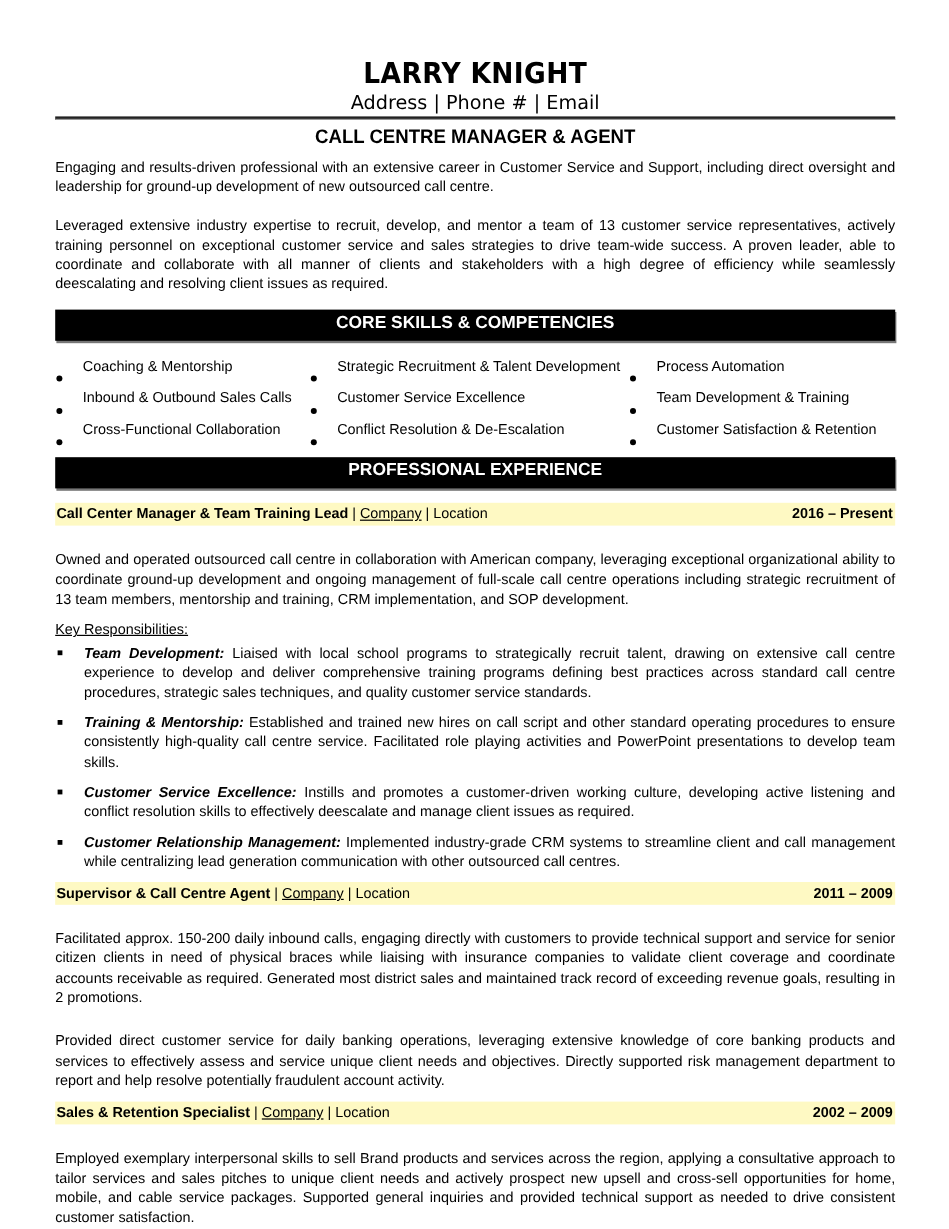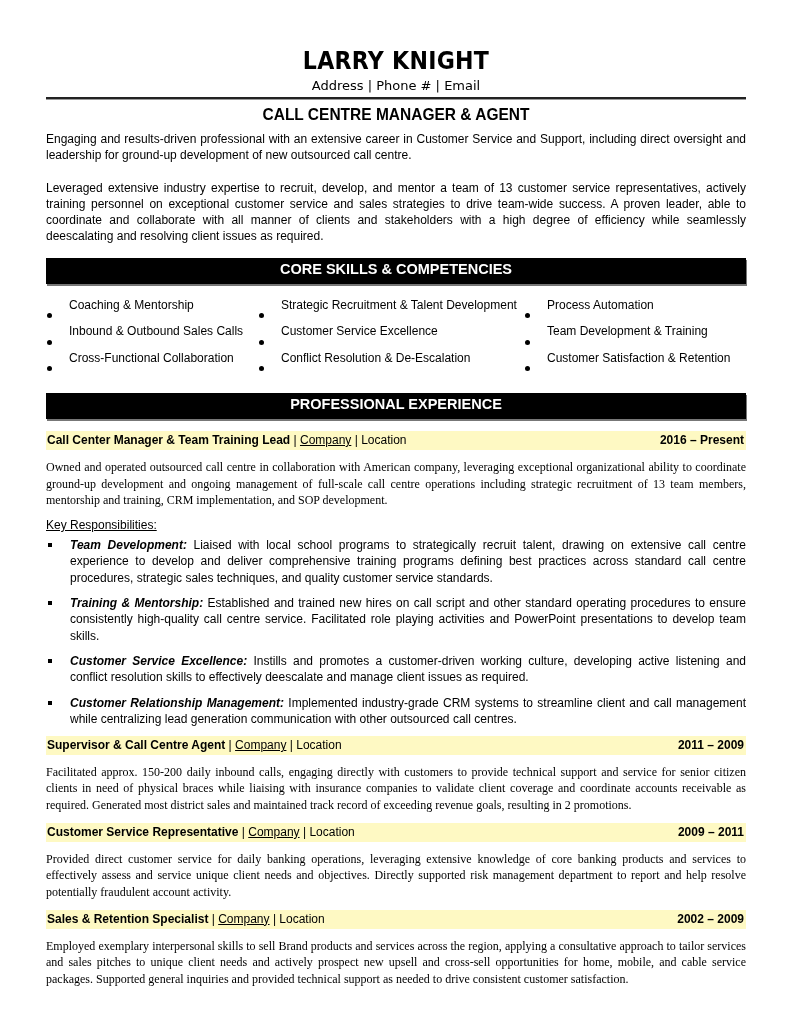--- a/index.html
+++ b/index.html
@@ -1,36 +1,36 @@
 <!DOCTYPE html>
 <html><head>
 <meta charset="utf-8">
 <style>
   html, body { margin: 0; padding: 0; background: #ffffff; }
   body { width: 791px; height: 1024px; position: relative; overflow: hidden; color: #000; }
   .page { position: absolute; left: 46px; top: 0; width: 700px; font-family: "Liberation Sans", sans-serif; }
   .name { text-align: center; font-family: "DejaVu Sans", sans-serif; font-weight: bold; font-size: 24px; letter-spacing: 0.3px; margin-top: 46px; line-height: 30px; transform: scaleX(0.92); }
-  .contact { text-align: center; font-family: "DejaVu Sans", sans-serif; font-size: 13px; line-height: 16px; margin-top: 2px; }
+  .contact { text-align: center; font-family: "DejaVu Sans", sans-serif; font-size: 16px; line-height: 16px; margin-top: 2px; }
   .rule { height: 2px; background: #222; border-bottom: 1px solid #999; margin-top: 3px; }
   .headline { text-align: center; font-weight: bold; font-size: 15.5px; line-height: 20px; margin-top: 5px; transform: scaleY(1.05); }
   .para { font-size: 12px; line-height: 16.3px; text-align: justify; margin: 0; }
   .p1 { margin-top: 6px; }
   .p2 { margin-top: 16px; }
   .section-bar { background: #000; color: #fff; text-align: center; font-weight: bold; font-size: 14.5px; height: 26px; line-height: 22px; box-shadow: 1px 2px 0 #777; }
   .bar-skills { margin-top: 13px; }
   .skills { display: grid; grid-template-columns: 212px 266px 222px; margin-top: 8px; }
   .skill { font-size: 12px; line-height: 26.5px; display: flex; align-items: flex-end; white-space: nowrap; }
   .dot { width: 5px; height: 5px; border-radius: 50%; background: #000; margin-left: 1px; margin-right: 17px; flex: 0 0 auto; }
-  .bar-exp { margin-top: 22px; }
+  .bar-exp { margin-top: 10px; }
   .job-head { background: #fef9c3; height: 19px; line-height: 19px; font-size: 12px; display: flex; justify-content: space-between; padding: 0 2px 0 1px; }
   .job-title { font-weight: bold; }
   .company { text-decoration: underline; }
   .dates { font-weight: bold; }
   .job1-head { margin-top: 12px; }
-  .job-desc { margin-top: 9px; font-family: Liberation Serif, serif; }
+  .job-desc { margin-top: 20px; }
   .kr { font-size: 12px; line-height: 16px; text-decoration: underline; margin-top: 9px; }
   ul.resp { list-style: none; margin: 4px 0 0 0; padding: 0; }
   ul.resp li { position: relative; padding-left: 24px; font-size: 12px; line-height: 16.3px; margin-bottom: 9px; }
   ul.resp li .sq { position: absolute; left: 2px; top: 6px; width: 4px; height: 4px; background: #000; }
   .rlabel { font-weight: bold; font-style: italic; }
   .job2-head { margin-top: 2px; }
   .job-gap { margin-top: 10px; }
 </style>
 </head>
 <body>
@@ -100,24 +100,20 @@
     <li class="para"><span class="sq"></span><span class="rlabel">Customer Service Excellence:</span><span> Instills and promotes a customer-driven working culture, developing active listening and conflict resolution skills to effectively deescalate and manage client issues as required.</span></li>
     <li class="para"><span class="sq"></span><span class="rlabel">Customer Relationship Management:</span><span> Implemented industry-grade CRM systems to streamline client and call management while centralizing lead generation communication with other outsourced call centres.</span></li>
   </ul>
 
   <div class="job-head job2-head">
     <span><span class="job-title">Supervisor &amp; Call Centre Agent</span><span> | </span><span class="company">Company</span><span> | </span><span>Location</span></span>
     <span class="dates">2011 – 2009</span>
   </div>
   <p class="para job-desc">Facilitated approx. 150-200 daily inbound calls, engaging directly with customers to provide technical support and service for senior citizen clients in need of physical braces while liaising with insurance companies to validate client coverage and coordinate accounts receivable as required. Generated most district sales and maintained track record of exceeding revenue goals, resulting in 2 promotions.</p>
 
-  <div class="job-head job-gap">
-    <span><span class="job-title">Customer Service Representative</span><span> | </span><span class="company">Company</span><span> | </span><span>Location</span></span>
-    <span class="dates">2009 – 2011</span>
-  </div>
   <p class="para job-desc">Provided direct customer service for daily banking operations, leveraging extensive knowledge of core banking products and services to effectively assess and service unique client needs and objectives. Directly supported risk management department to report and help resolve potentially fraudulent account activity.</p>
 
   <div class="job-head job-gap">
     <span><span class="job-title">Sales &amp; Retention Specialist</span><span> | </span><span class="company">Company</span><span> | </span><span>Location</span></span>
     <span class="dates">2002 – 2009</span>
   </div>
   <p class="para job-desc">Employed exemplary interpersonal skills to sell Brand products and services across the region, applying a consultative approach to tailor services and sales pitches to unique client needs and actively prospect new upsell and cross-sell opportunities for home, mobile, and cable service packages. Supported general inquiries and provided technical support as needed to drive consistent customer satisfaction.</p>
 
 </div>
 

